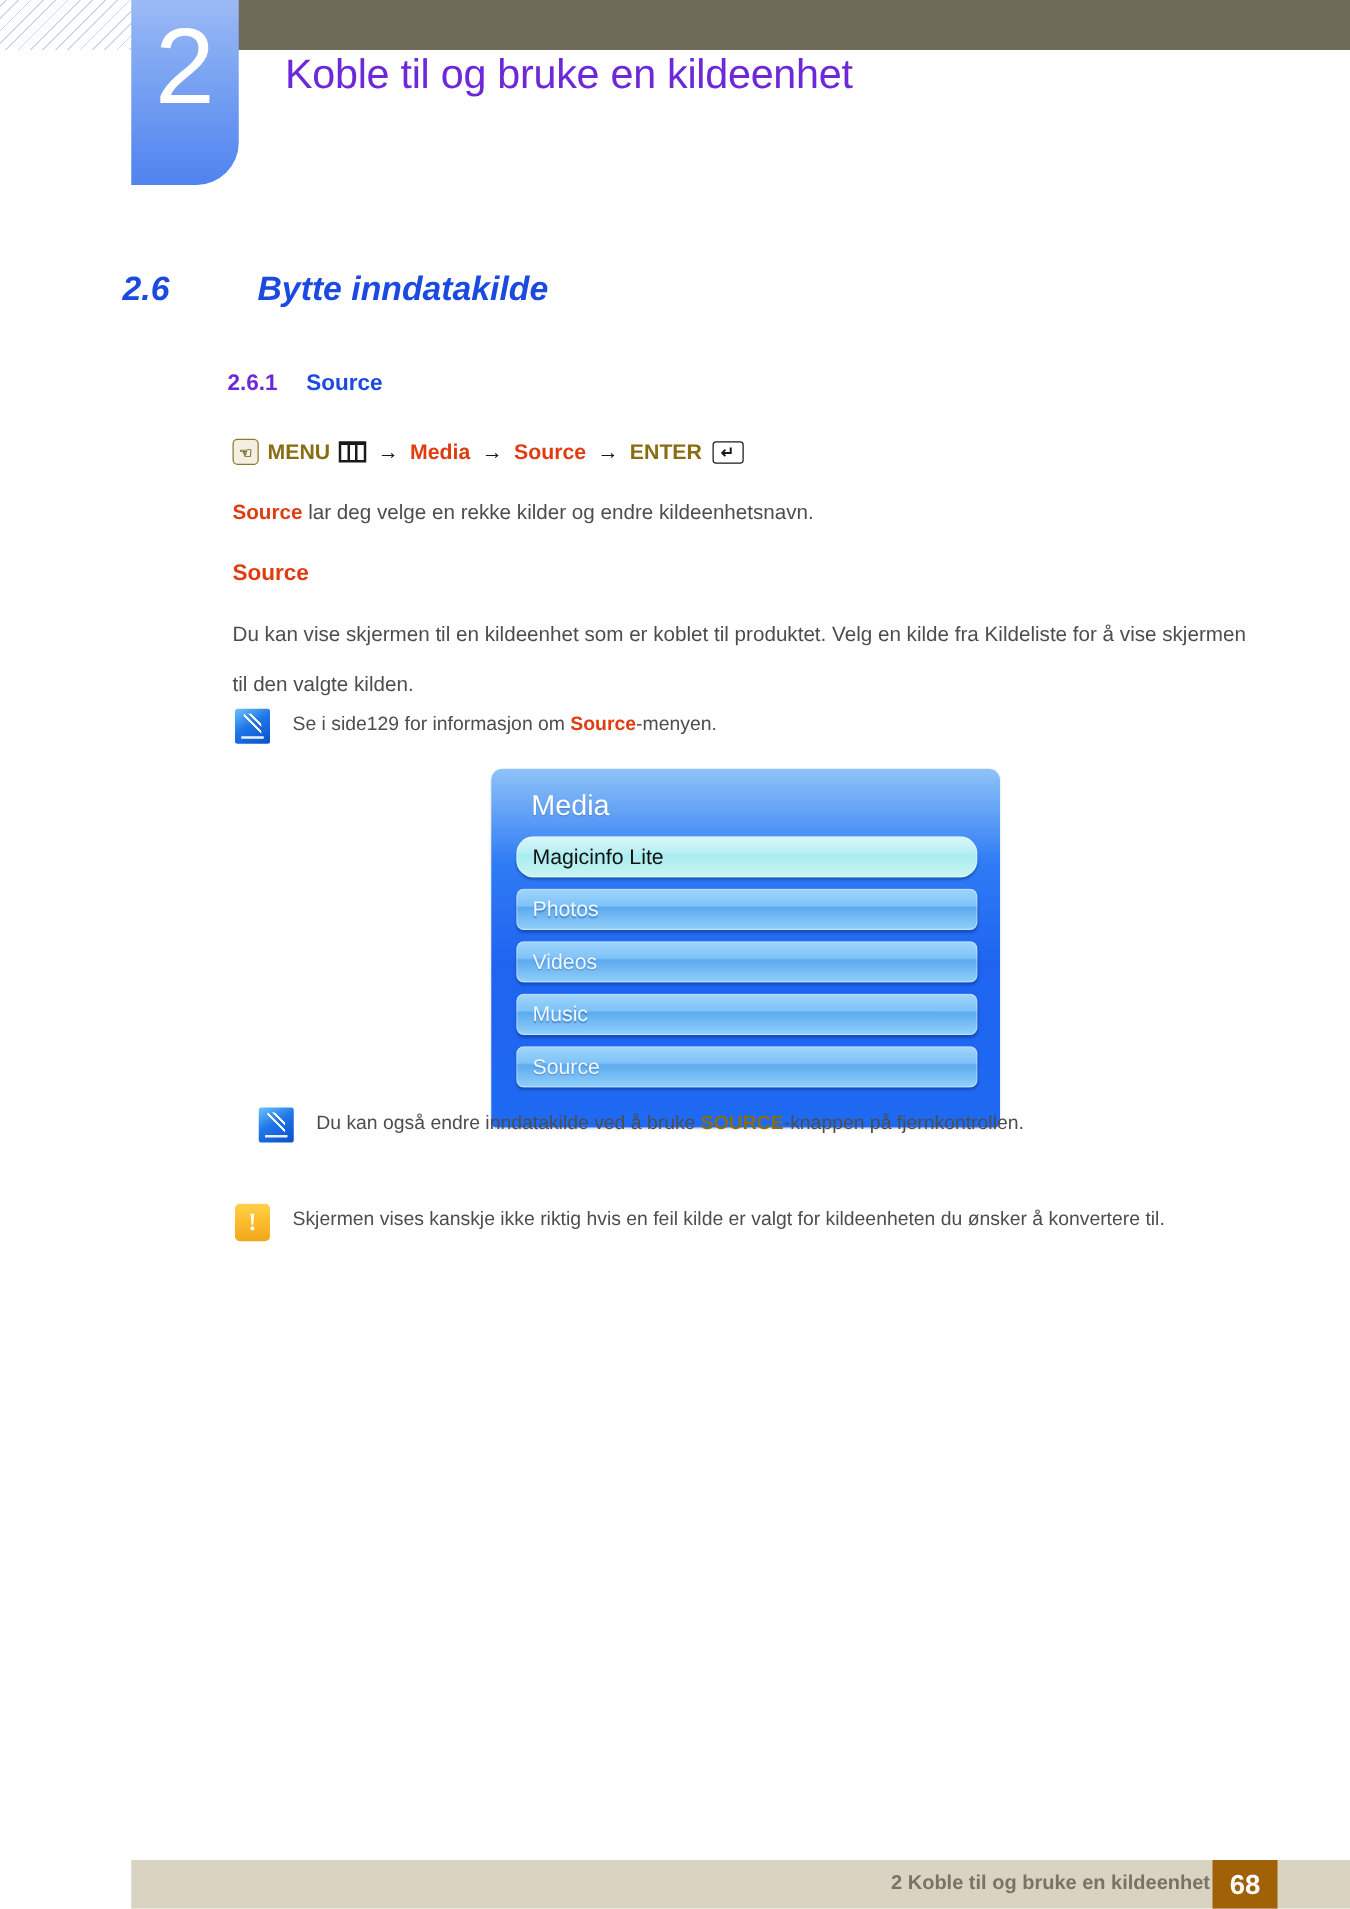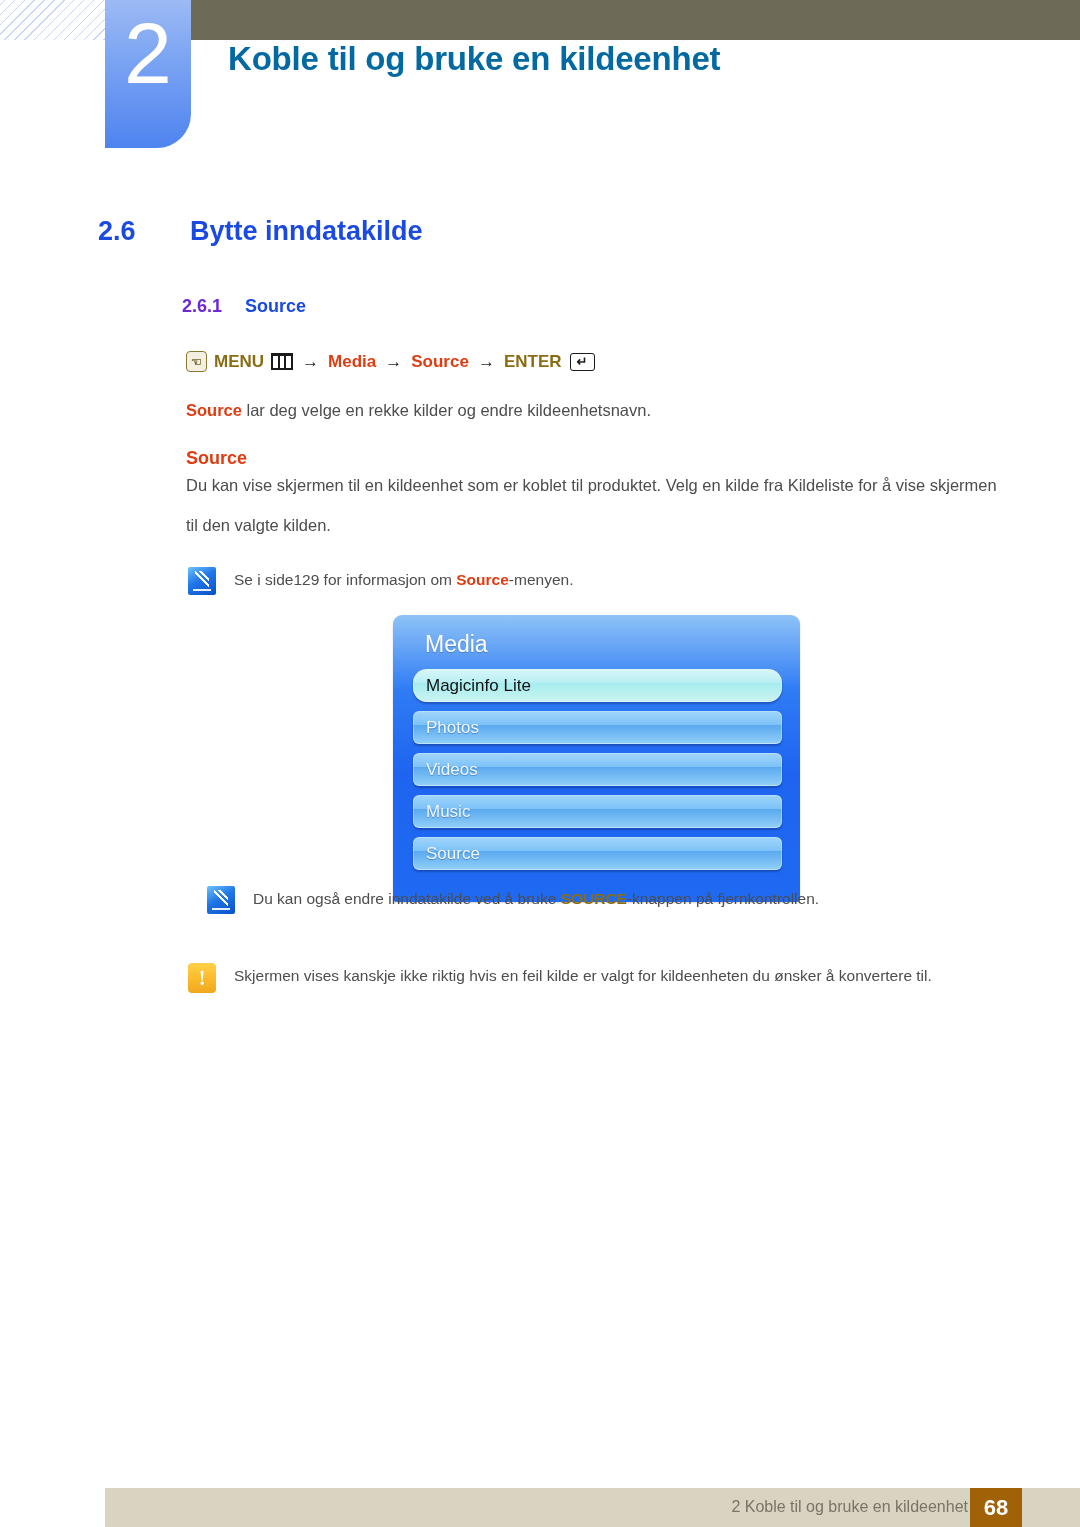--- a/index.html
+++ b/index.html
@@ -32,28 +32,28 @@
   }
   .chap-num {
     position: absolute; left: 0; top: 10px; width: 86px;
     text-align: center;
     font-size: 86px; line-height: 1; font-weight: 400;
     color: #ffffff;
     font-family: "Liberation Sans", sans-serif;
   }
   .chap-title {
     position: absolute; left: 228px; top: 40px;
-    font-size: 33px; font-weight: bold; color: #0369a1;
+    font-size: 33px; font-weight: normal; color: #6d28d9;
     letter-spacing: -0.2px;
   }
 
   
   .h2-row {
     position: absolute; left: 98px; top: 216px;
-    display: flex; align-items: baseline; gap: 0;
+    display: flex; align-items: baseline; gap: 16px; font-style: italic;
   }
   .h2-num { font-size: 27px; font-weight: bold; color: #1b4ae0; width: 92px; }
   .h2-text { font-size: 27px; font-weight: bold; color: #1b4ae0; }
 
   .h3-row {
     position: absolute; left: 182px; top: 296px;
     display: flex; align-items: baseline;
   }
   .h3-num { font-size: 18px; font-weight: bold; color: #6d28d9; width: 63px; }
   .h3-text { font-size: 18px; font-weight: bold; color: #1b4ae0; }
@@ -85,21 +85,21 @@
 
   
   .para {
     position: absolute; left: 186px;
     font-size: 16.5px; color: #4d4d4d; line-height: 40px;
     width: 816px;
   }
   .p1 { top: 390px; }
   .sub-h { position: absolute; left: 186px; top: 448px;
            font-size: 18px; font-weight: bold; color: #e03c10; }
-  .p2 { top: 465px; }
+  .p2 { top: 488px; }
   b.red { color: #e03c10; font-weight: bold; }
   b.gold { color: #8a6d12; font-weight: bold; }
 
   
   .note { position: absolute; left: 188px; display: flex; gap: 18px; align-items: flex-start; }
   .note-txt { font-size: 15.5px; color: #4d4d4d; line-height: 21px; padding-top: 2px; }
   .icon-note {
     width: 28px; height: 28px; flex: none; border-radius: 2px;
     background: linear-gradient(150deg, #6ec3fb 0%, #1f76e8 45%, #0a50c8 100%);
     position: relative; overflow: hidden;
@@ -153,21 +153,21 @@
     color: #111111; text-shadow: none; border-radius: 14px;
   }
 
   
   .footer-bar {
     position: absolute; left: 105px; top: 1488px; width: 975px; height: 39px;
     background: #d9d4c2;
   }
   .footer-txt {
     position: absolute; right: 112px; top: 1498px;
-    font-size: 16px; font-weight: normal; color: #7b7266;
+    font-size: 16px; font-weight: bold; color: #7b7266;
   }
   .page-box {
     position: absolute; left: 970px; top: 1488px; width: 52px; height: 39px;
     background: #a16207; display: flex; align-items: center; justify-content: center;
     color: #ffffff; font-size: 22px; font-weight: bold;
   }
 </style>
 </head>
 <body>
 

